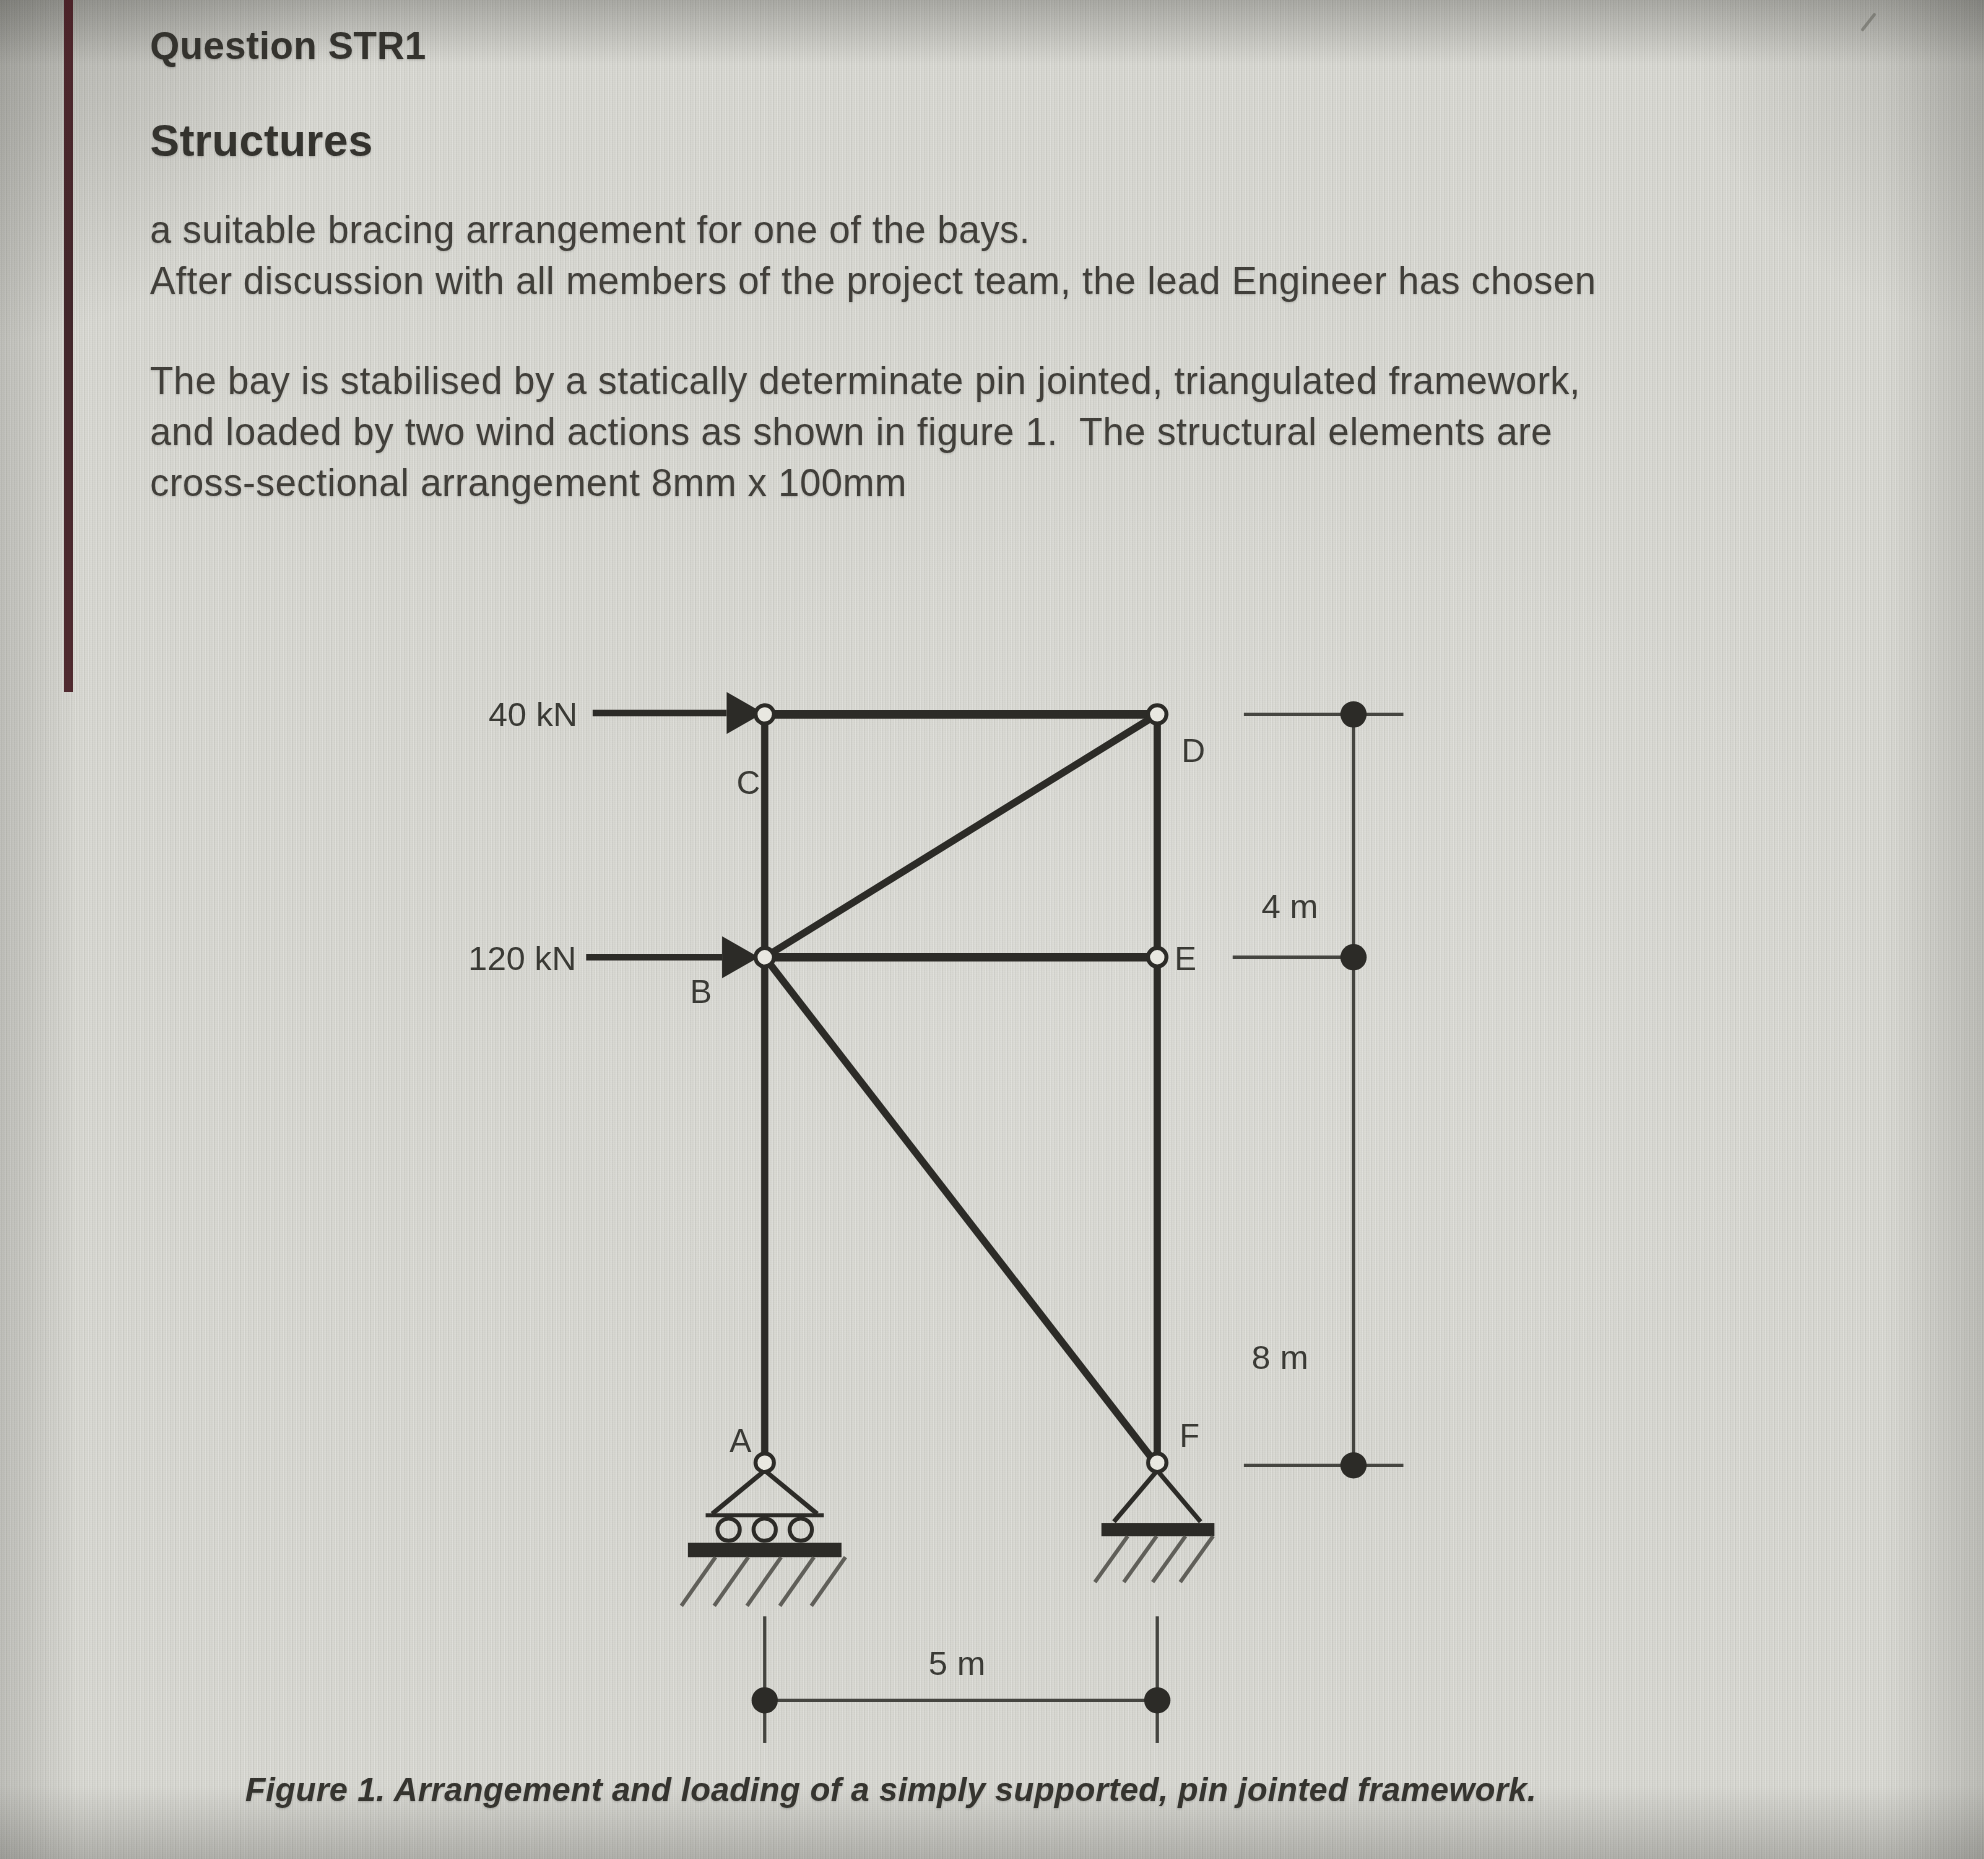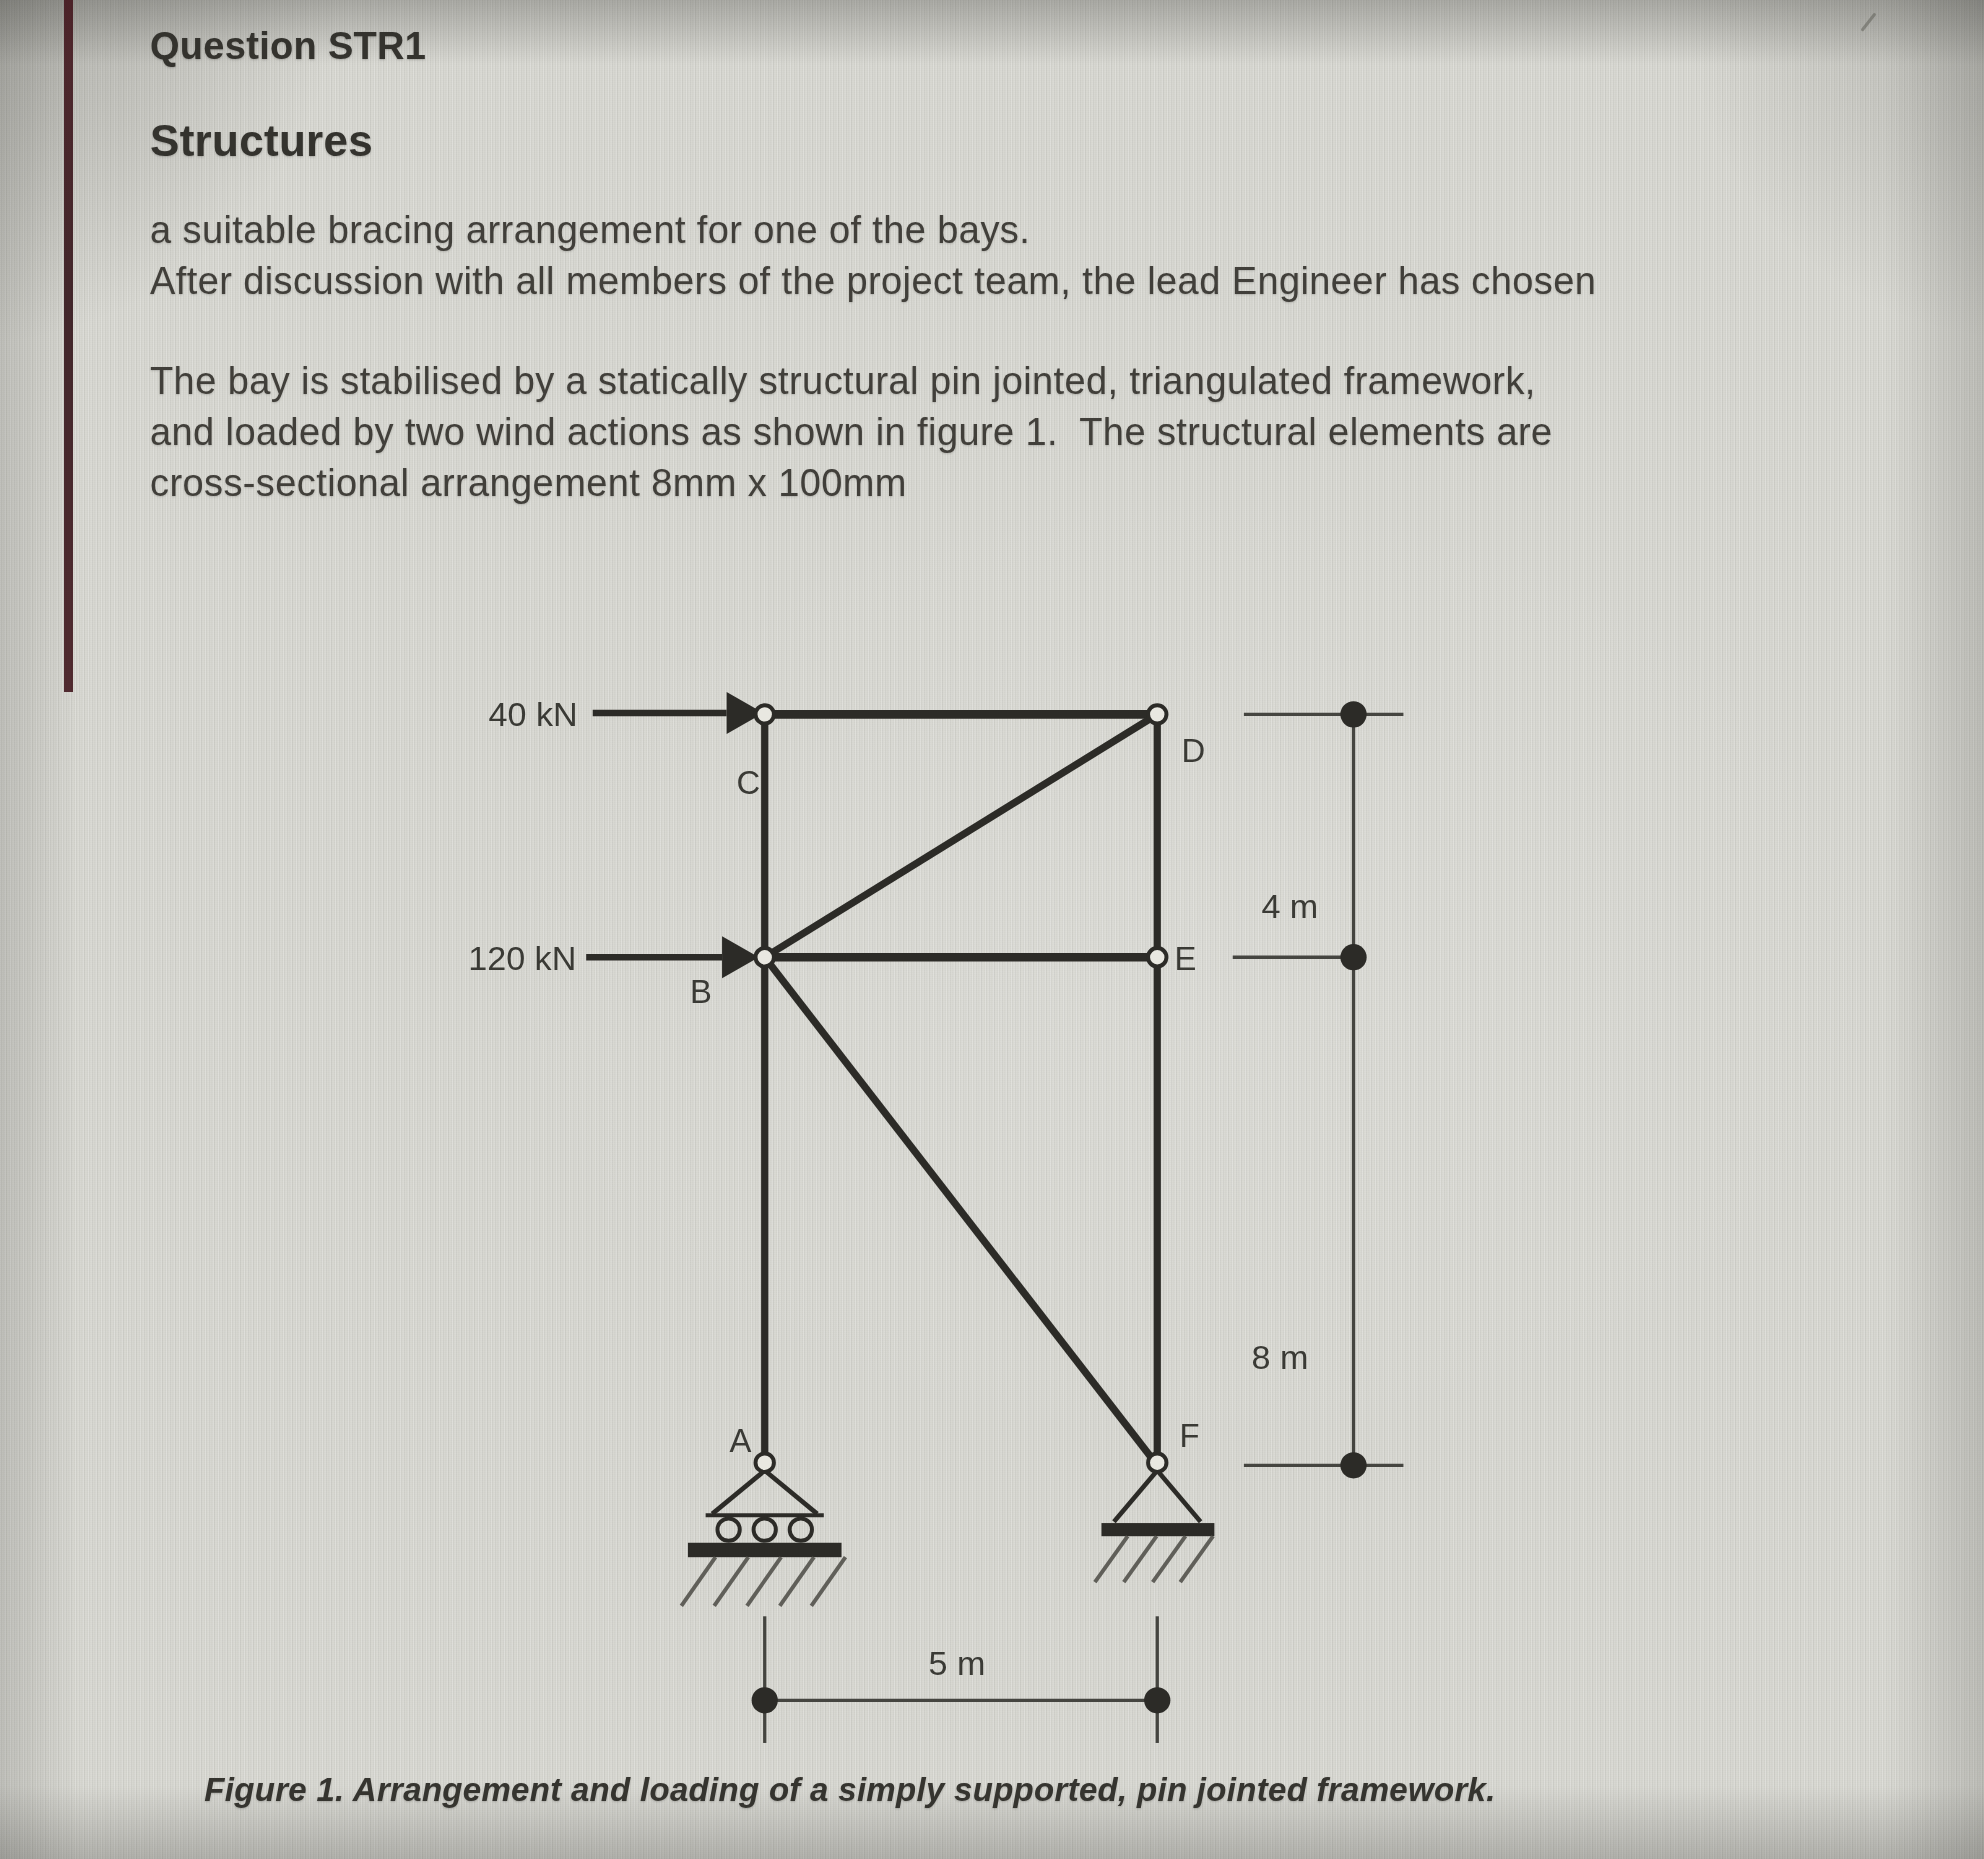--- a/index.html
+++ b/index.html
@@ -55,21 +55,21 @@
   }
   .para{position:absolute;left:150px;font-size:38px;line-height:51px;
     letter-spacing:0.4px;color:#413f3a;text-shadow:0 0.7px 2px rgba(55,55,50,.22);}
   .para-1{top:205px;}
   .para-2{top:356px;}
   .tline{display:block;white-space:pre;}
   .fig-svg{position:absolute;left:0;top:0;z-index:4;}
   .caption{
     position:absolute;left:0;top:1771px;width:1700px;text-align:center;
     font-size:33px;font-weight:bold;font-style:italic;color:#35342f;
-    letter-spacing:0.3px;text-shadow:0 0.7px 2px rgba(55,55,50,.25);
+    letter-spacing:0.3px;text-shadow:0 0.7px 2px rgba(55,55,50,.25);padding-left:41px;
   }
 </style>
 </head>
 <body>
 
 <div class="texture"></div>
 <div class="vignette"></div>
 <div class="red-edge"></div>
 <div class="scratch" style="left:1867px;top:10.5px;"></div>
 
@@ -77,21 +77,21 @@
 
   <div class="h-title">Question STR1</div>
   <div class="h-sub">Structures</div>
 
   <div class="para para-1">
     <span class="tline">a suitable bracing arrangement for one of the bays.</span>
     <span class="tline">After discussion with all members of the project team, the lead Engineer has chosen</span>
   </div>
 
   <div class="para para-2">
-    <span class="tline">The bay is stabilised by a statically structural pin jointed, triangulated framework,</span>
+    <span class="tline">The bay is stabilised by a statically determinate pin jointed, triangulated framework,</span>
     <span class="tline">and loaded by two wind actions as shown in figure 1.  The structural elements are</span>
     <span class="tline">cross-sectional arrangement 8mm x 100mm</span>
   </div>
 
   <svg class="fig-svg" width="1985" height="1860" viewBox="0 0 3024 2833">
 
     <g stroke="#2c2b27" stroke-width="11">
       <line x1="1165" y1="1082" x2="1165" y2="2232"></line>
       <line x1="1763" y1="1082" x2="1763" y2="2232"></line>
       <line x1="1165" y1="1088" x2="1763" y2="1088" stroke-width="13"></line>

